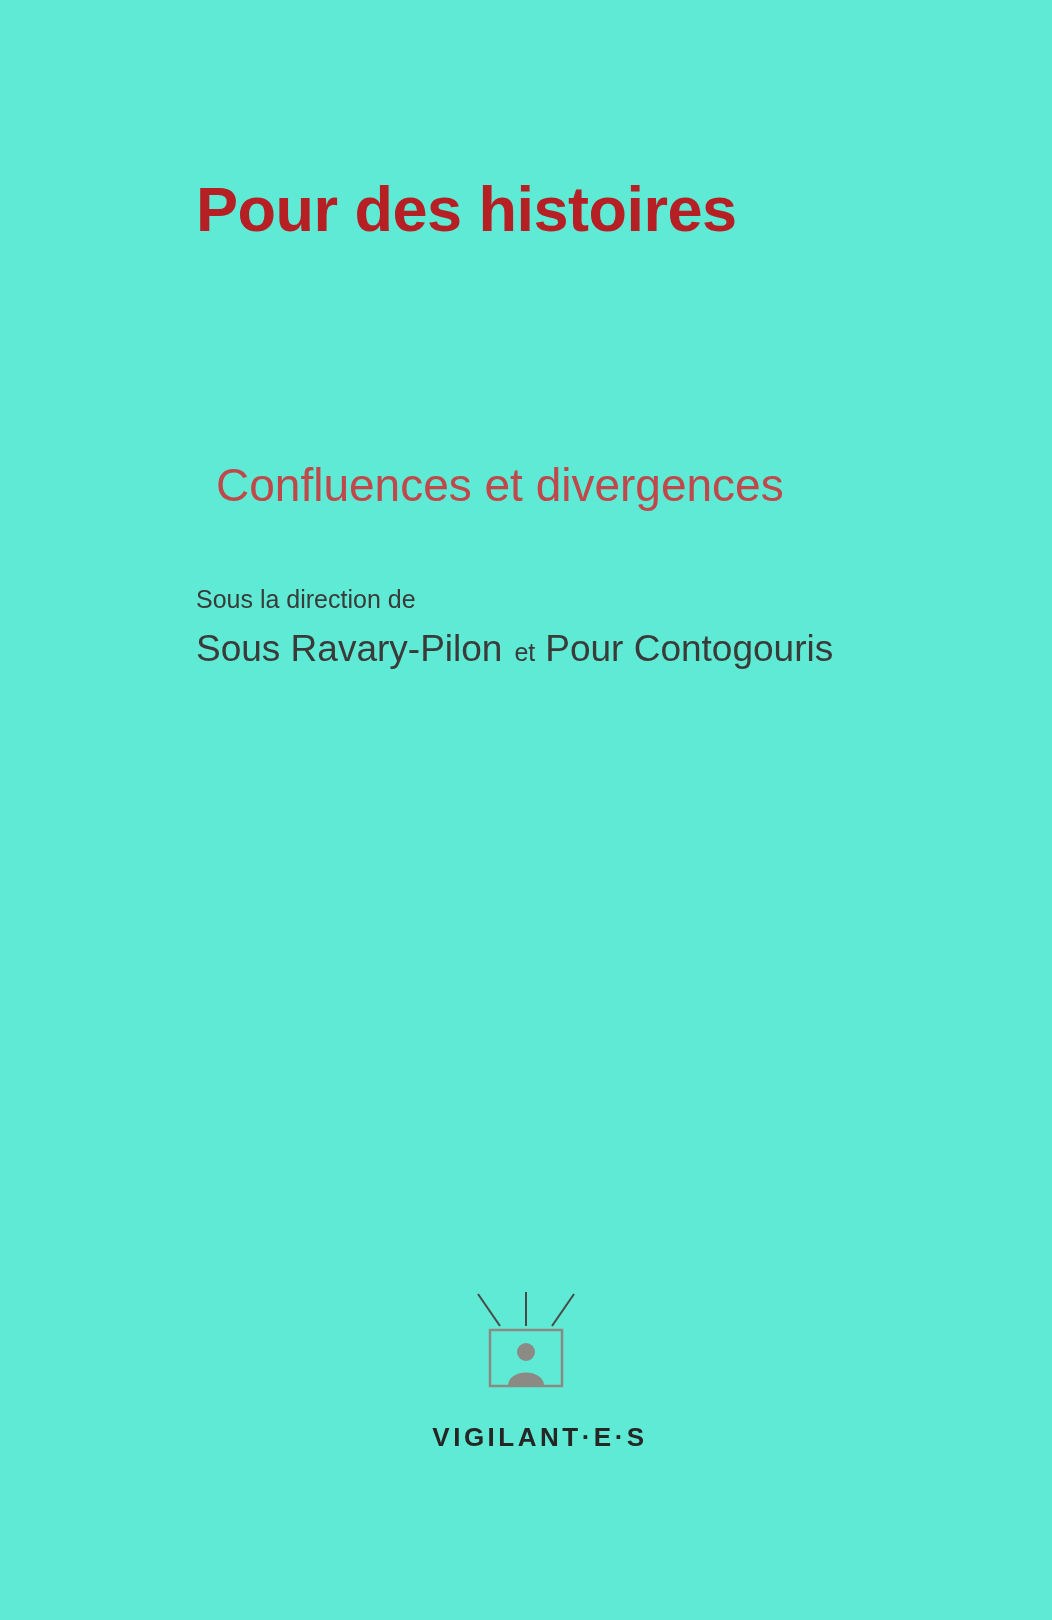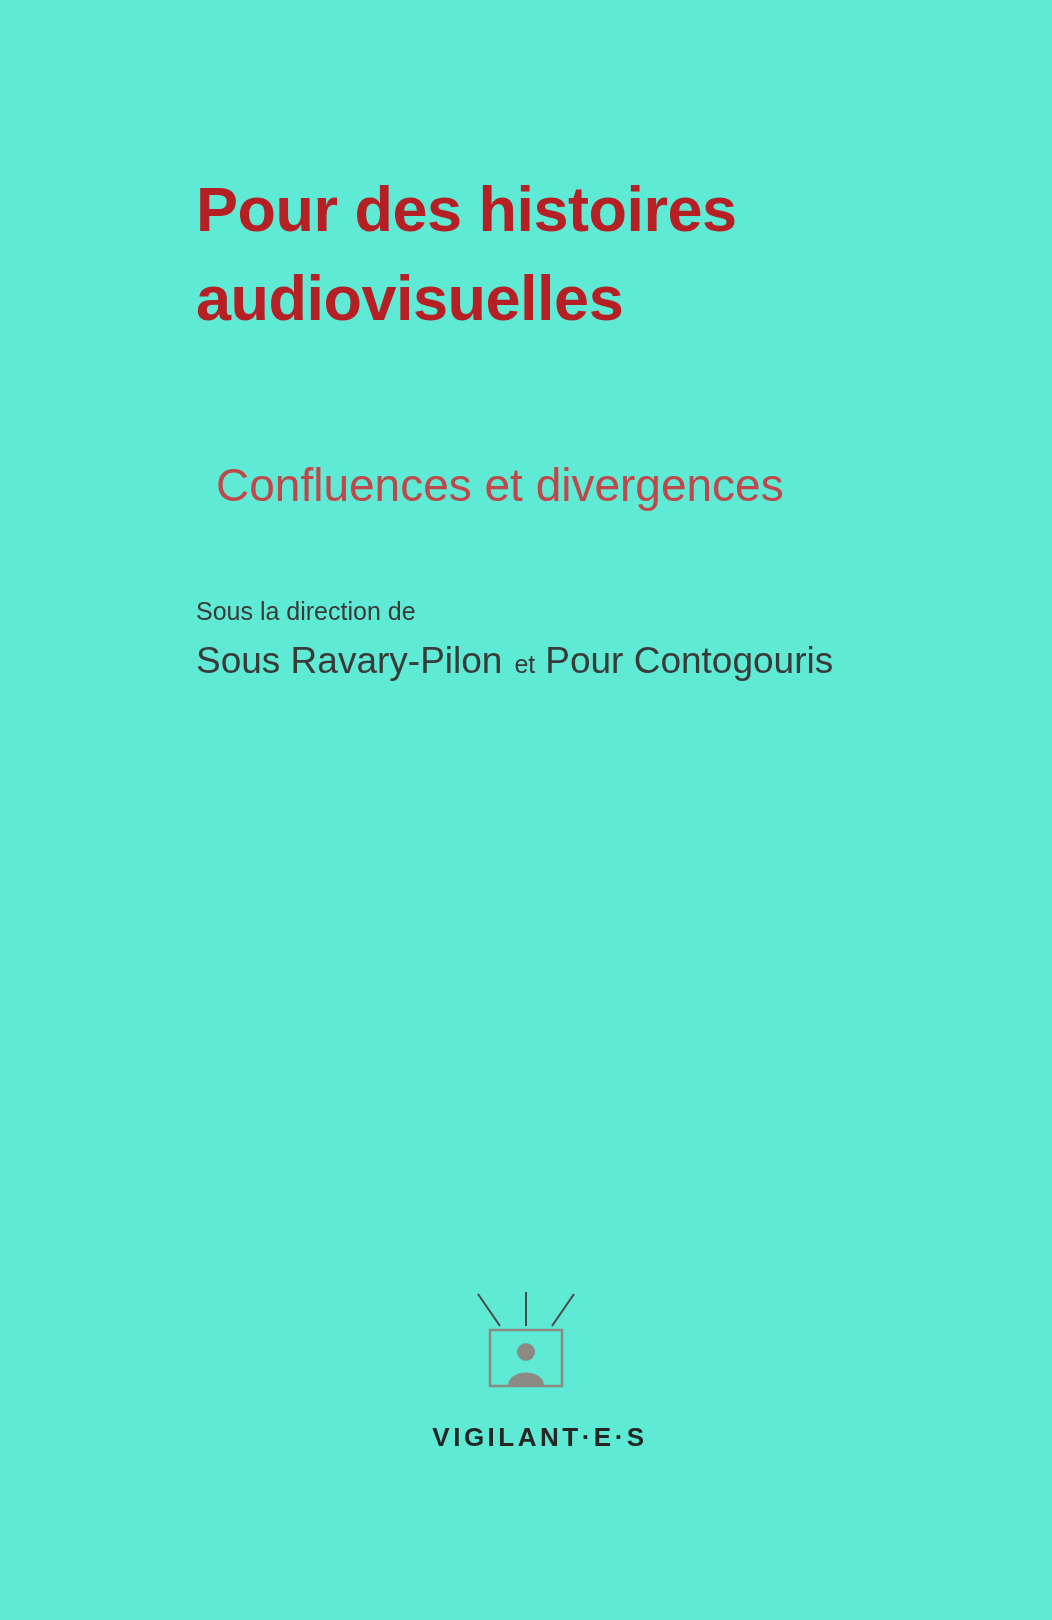--- a/index.html
+++ b/index.html
@@ -42,21 +42,21 @@
     font-size: 46px;
     line-height: 60px;
     font-weight: normal;
     letter-spacing: 0px;
     white-space: nowrap;
     margin-left: 20px;
   }
   .editors-block {
     position: absolute;
     left: 196px;
-    top: 592px;
+    top: 580px;
     width: 800px;
   }
   .editors-intro {
     color: #3a3a38;
     font-size: 25px;
     line-height: 38px;
     font-weight: normal;
   }
   .editors-names {
     color: #3a3a38;
@@ -94,21 +94,20 @@
     margin-left: 28px;
   }
 </style>
 </head>
 <body>
 
 <div class="page">
 
   <div class="title-block">
     <div class="title-line">Pour des histoires</div>
-    <div class="title-line">audiovisuelles</div>
   </div>
 
   <div class="subtitle">Confluences et divergences</div>
 
   <div class="editors-block">
     <div class="editors-intro">Sous la direction de</div>
     <div class="editors-names">
       <span>Sous Ravary-Pilon</span><span class="conj" style="padding:0 10px 0 12px;text-align:right;">et</span><span>Pour Contogouris</span>
     </div>
   </div>

